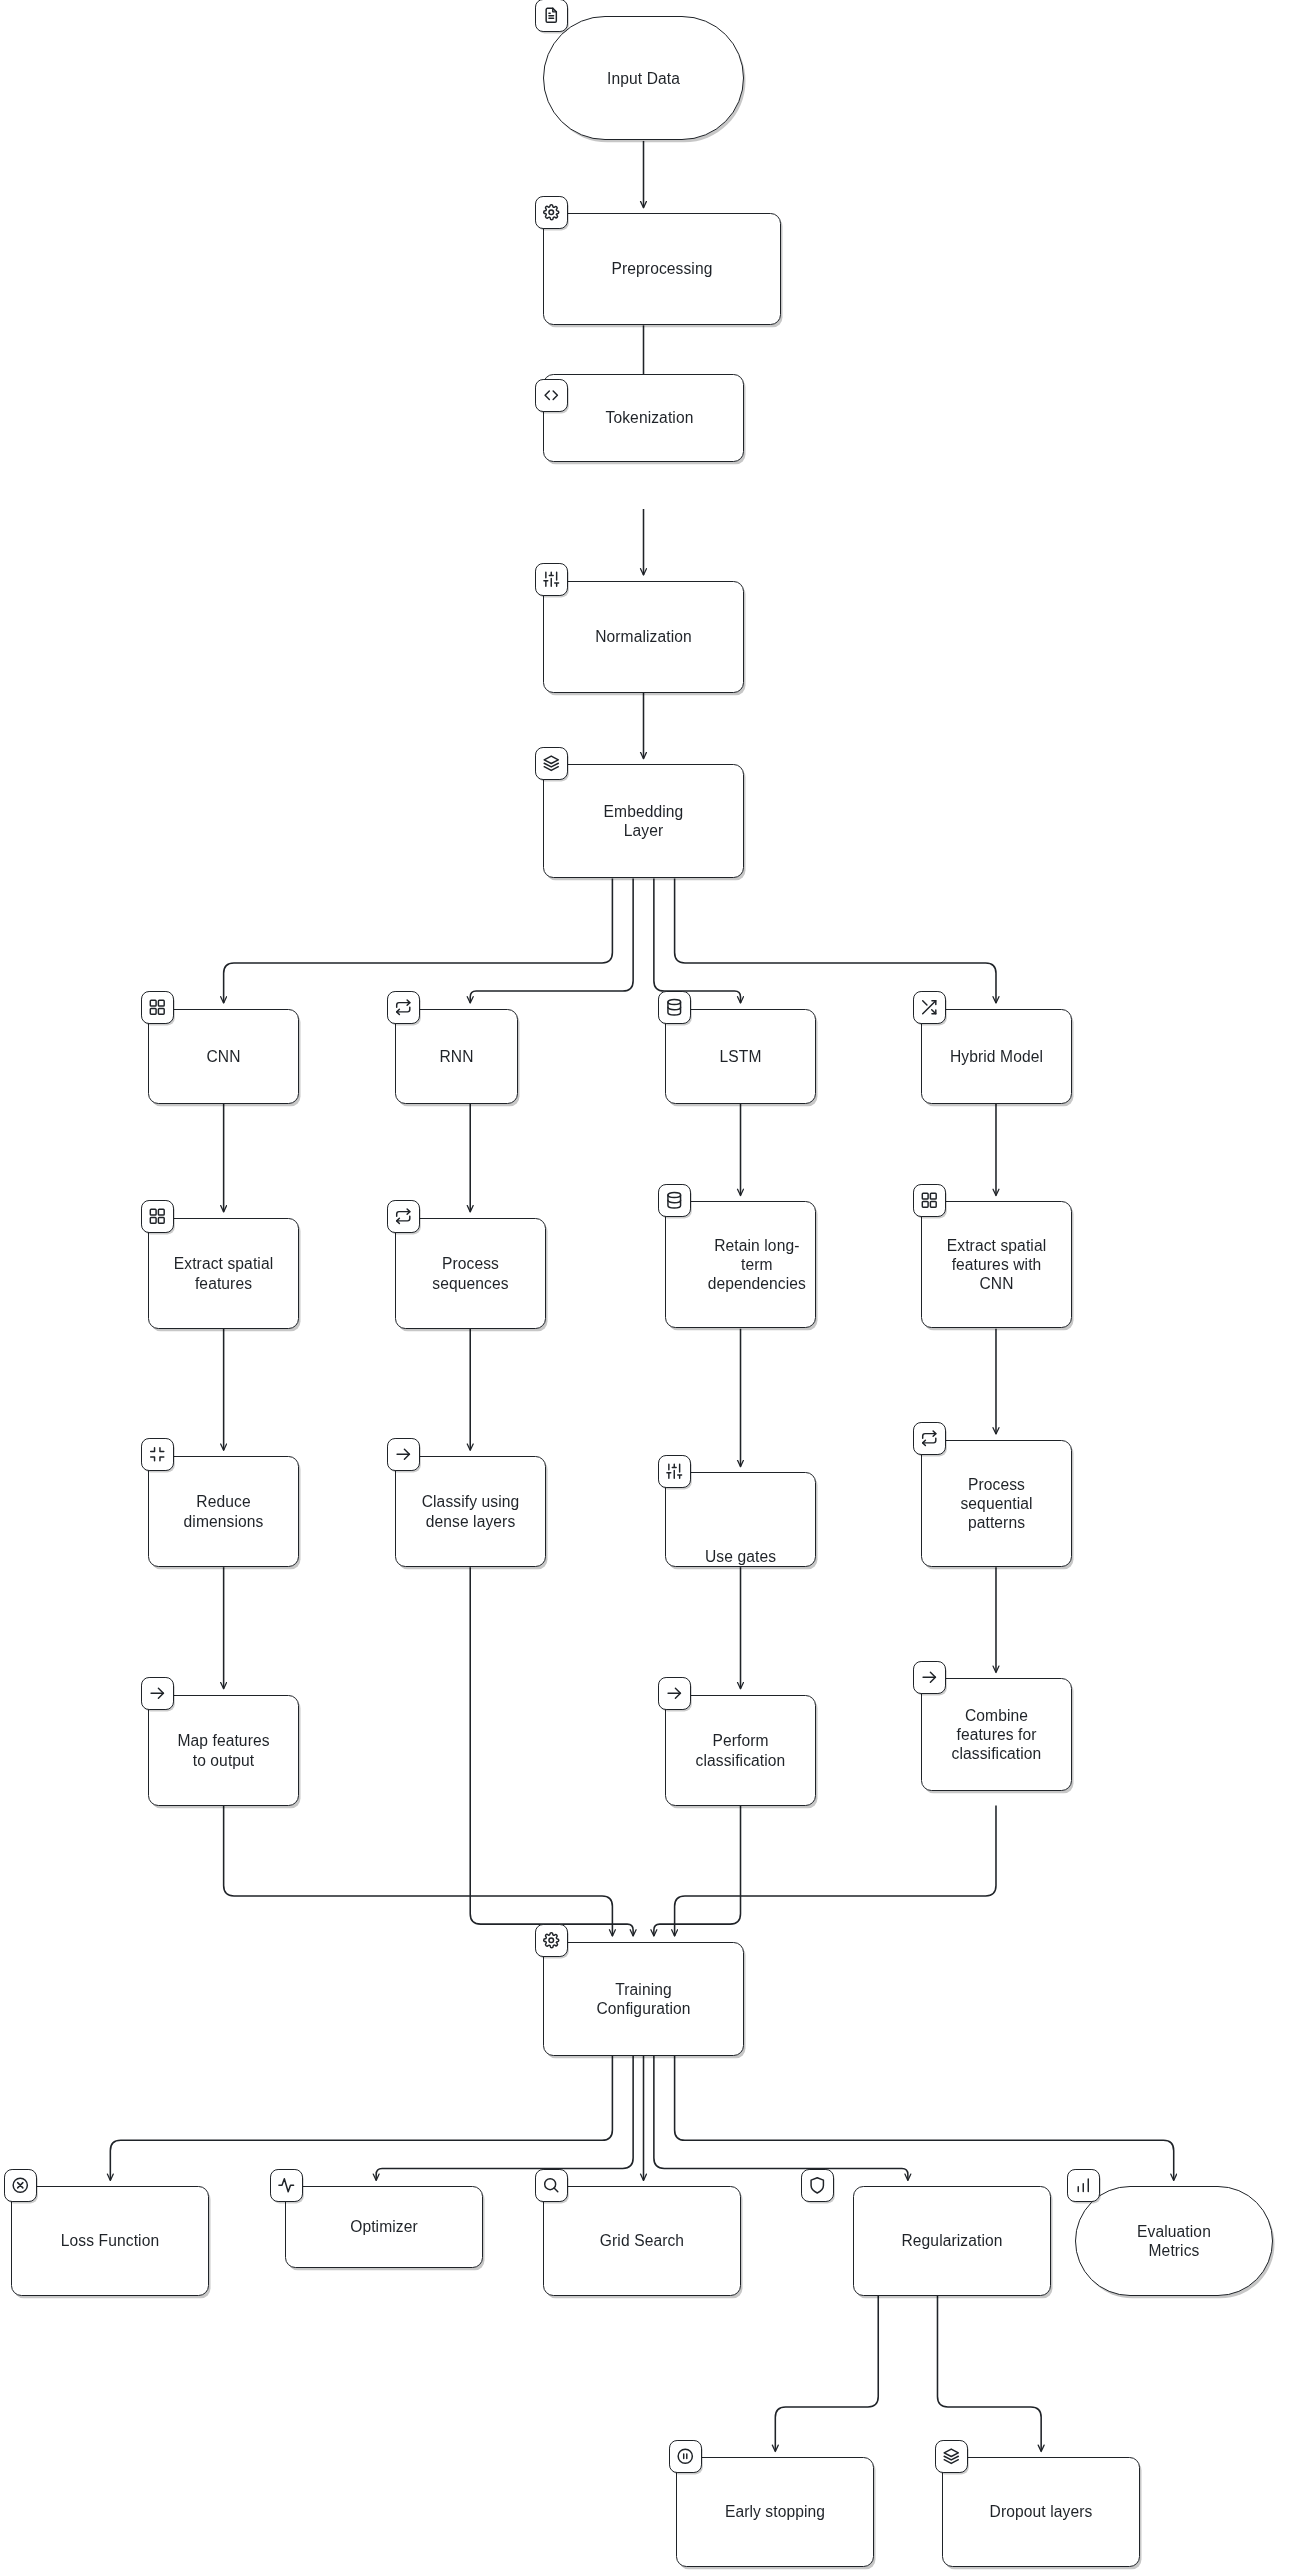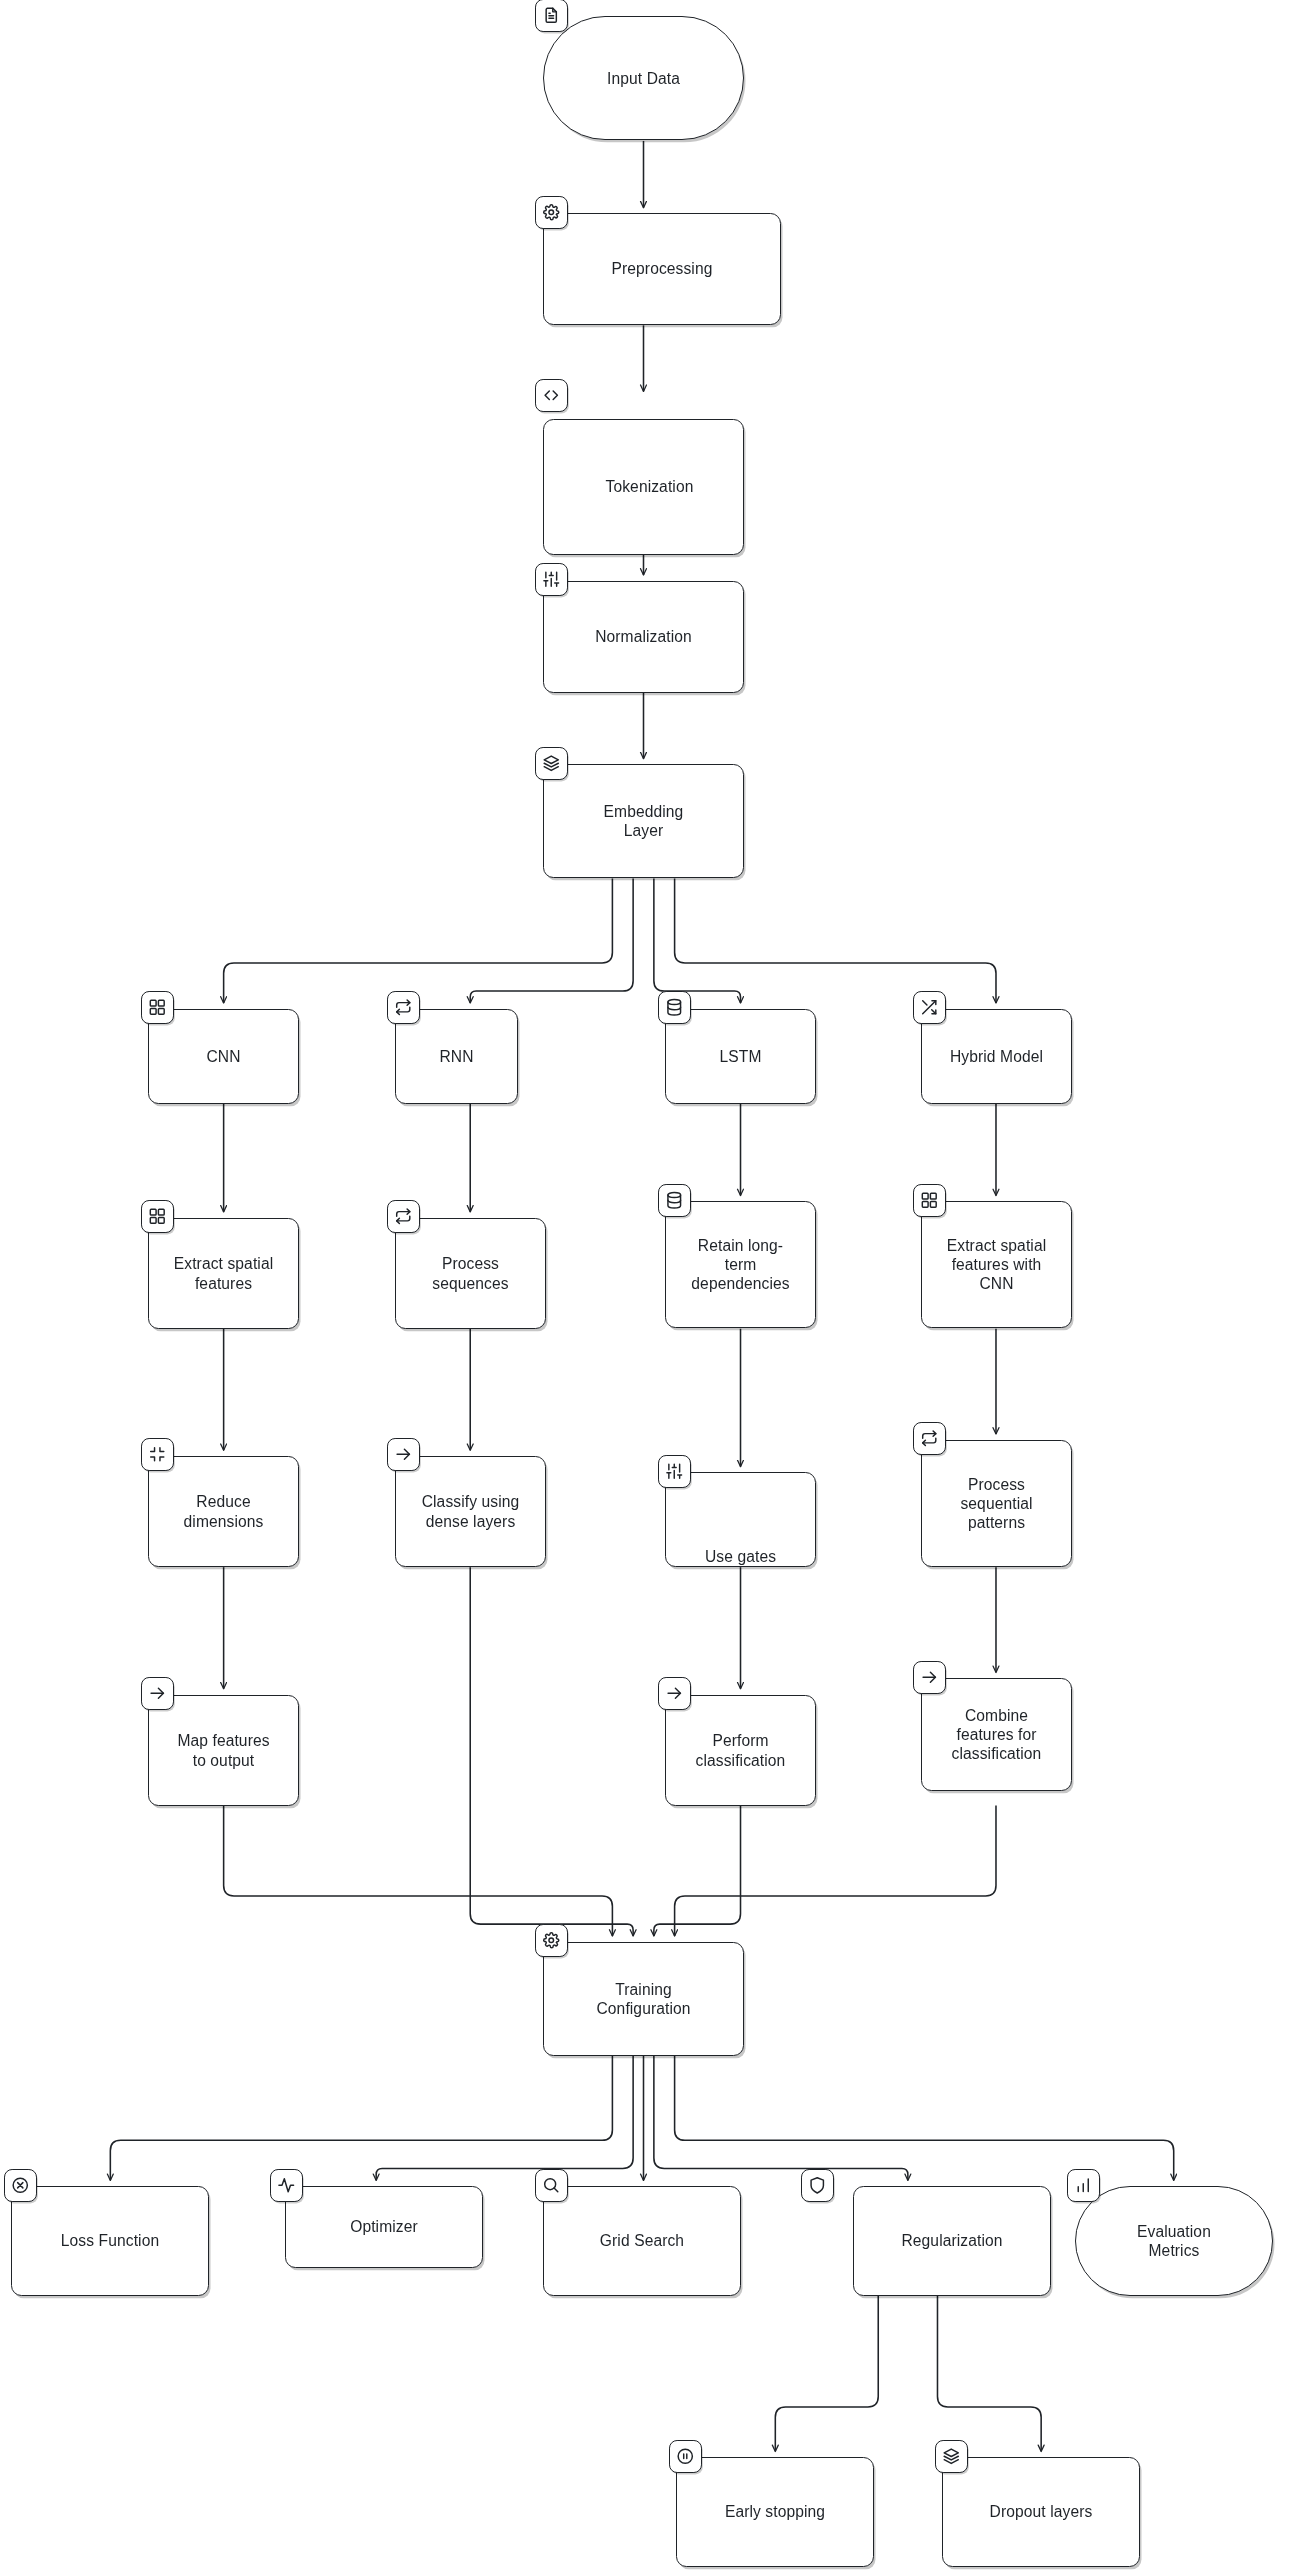--- a/index.html
+++ b/index.html
@@ -79,21 +79,21 @@
       </div>
       <div class="node" style="left: 543px; top: 213px; width: 238px; height: 112px;">
         <div class="label">Preprocessing</div>
       </div>
       <div class="badge" style="left: 535px; top: 196px;">
         <svg viewBox="0 0 24 24">
           <circle cx="12" cy="12" r="3"></circle>
           <path d="M19.2 14.4a1.5 1.5 0 0 0 .3 1.65l.05.05a1.8 1.8 0 1 1-2.55 2.55l-.05-.05a1.5 1.5 0 0 0-1.65-.3 1.5 1.5 0 0 0-.9 1.37V20a1.8 1.8 0 0 1-3.6 0v-.1a1.5 1.5 0 0 0-.98-1.37 1.5 1.5 0 0 0-1.65.3l-.05.05A1.8 1.8 0 1 1 5.07 16.3l.05-.05a1.5 1.5 0 0 0 .3-1.65 1.5 1.5 0 0 0-1.37-.9H4a1.8 1.8 0 1 1 0-3.6h.1a1.5 1.5 0 0 0 1.37-.98 1.5 1.5 0 0 0-.3-1.65l-.05-.05A1.8 1.8 0 1 1 7.67 4.87l.05.05a1.5 1.5 0 0 0 1.65.3h.07a1.5 1.5 0 0 0 .9-1.37V4a1.8 1.8 0 0 1 3.6 0v.1a1.5 1.5 0 0 0 .9 1.37 1.5 1.5 0 0 0 1.65-.3l.05-.05a1.8 1.8 0 1 1 2.55 2.55l-.05.05a1.5 1.5 0 0 0-.3 1.65v.07a1.5 1.5 0 0 0 1.37.9H20a1.8 1.8 0 0 1 0 3.6h-.1a1.5 1.5 0 0 0-1.37.9z"></path>
         </svg>
       </div>
-      <div class="node" style="left: 543px; top: 419px; width: 201px; height: 136px; padding-left: 12px;">
+      <div class="node" style="left: 543px; top: 374px; width: 201px; height: 88px; padding-left: 12px;">
         <div class="label">Tokenization</div>
       </div>
       <div class="badge" style="left: 535px; top: 379px;">
         <svg viewBox="0 0 24 24">
           <path d="M9.5 17.5 4 12l5.5-5.5"></path>
           <path d="M14.5 6.5 20 12l-5.5 5.5"></path>
         </svg>
       </div>
       <div class="node" style="left: 543px; top: 581px; width: 201px; height: 112px;">
         <div class="label">Normalization</div>
@@ -174,21 +174,21 @@
 sequences</div>
       </div>
       <div class="badge" style="left: 387px; top: 1200px;">
         <svg viewBox="0 0 24 24">
           <path d="m17 2.5 3.5 3.5L17 9.5"></path>
           <path d="M3.5 12V9a3 3 0 0 1 3-3h14"></path>
           <path d="M7 21.5 3.5 18 7 14.5"></path>
           <path d="M20.5 12v3a3 3 0 0 1-3 3h-14"></path>
         </svg>
       </div>
-      <div class="node" style="left: 665px; top: 1201px; width: 151px; height: 127px;">
+      <div class="node" style="left: 665px; top: 1201px; width: 151px; height: 127px; justify-content: flex-end;">
         <div class="label">Retain long-
 term
 dependencies</div>
       </div>
       <div class="badge" style="left: 658px; top: 1184px;">
         <svg viewBox="0 0 24 24">
           <ellipse cx="12" cy="5.2" rx="8.2" ry="3.2"></ellipse>
           <path d="M20.2 12c0 1.77-3.67 3.2-8.2 3.2S3.8 13.77 3.8 12"></path>
           <path d="M3.8 5.2v13.6c0 1.77 3.67 3.2 8.2 3.2s8.2-1.43 8.2-3.2V5.2"></path>
         </svg>

